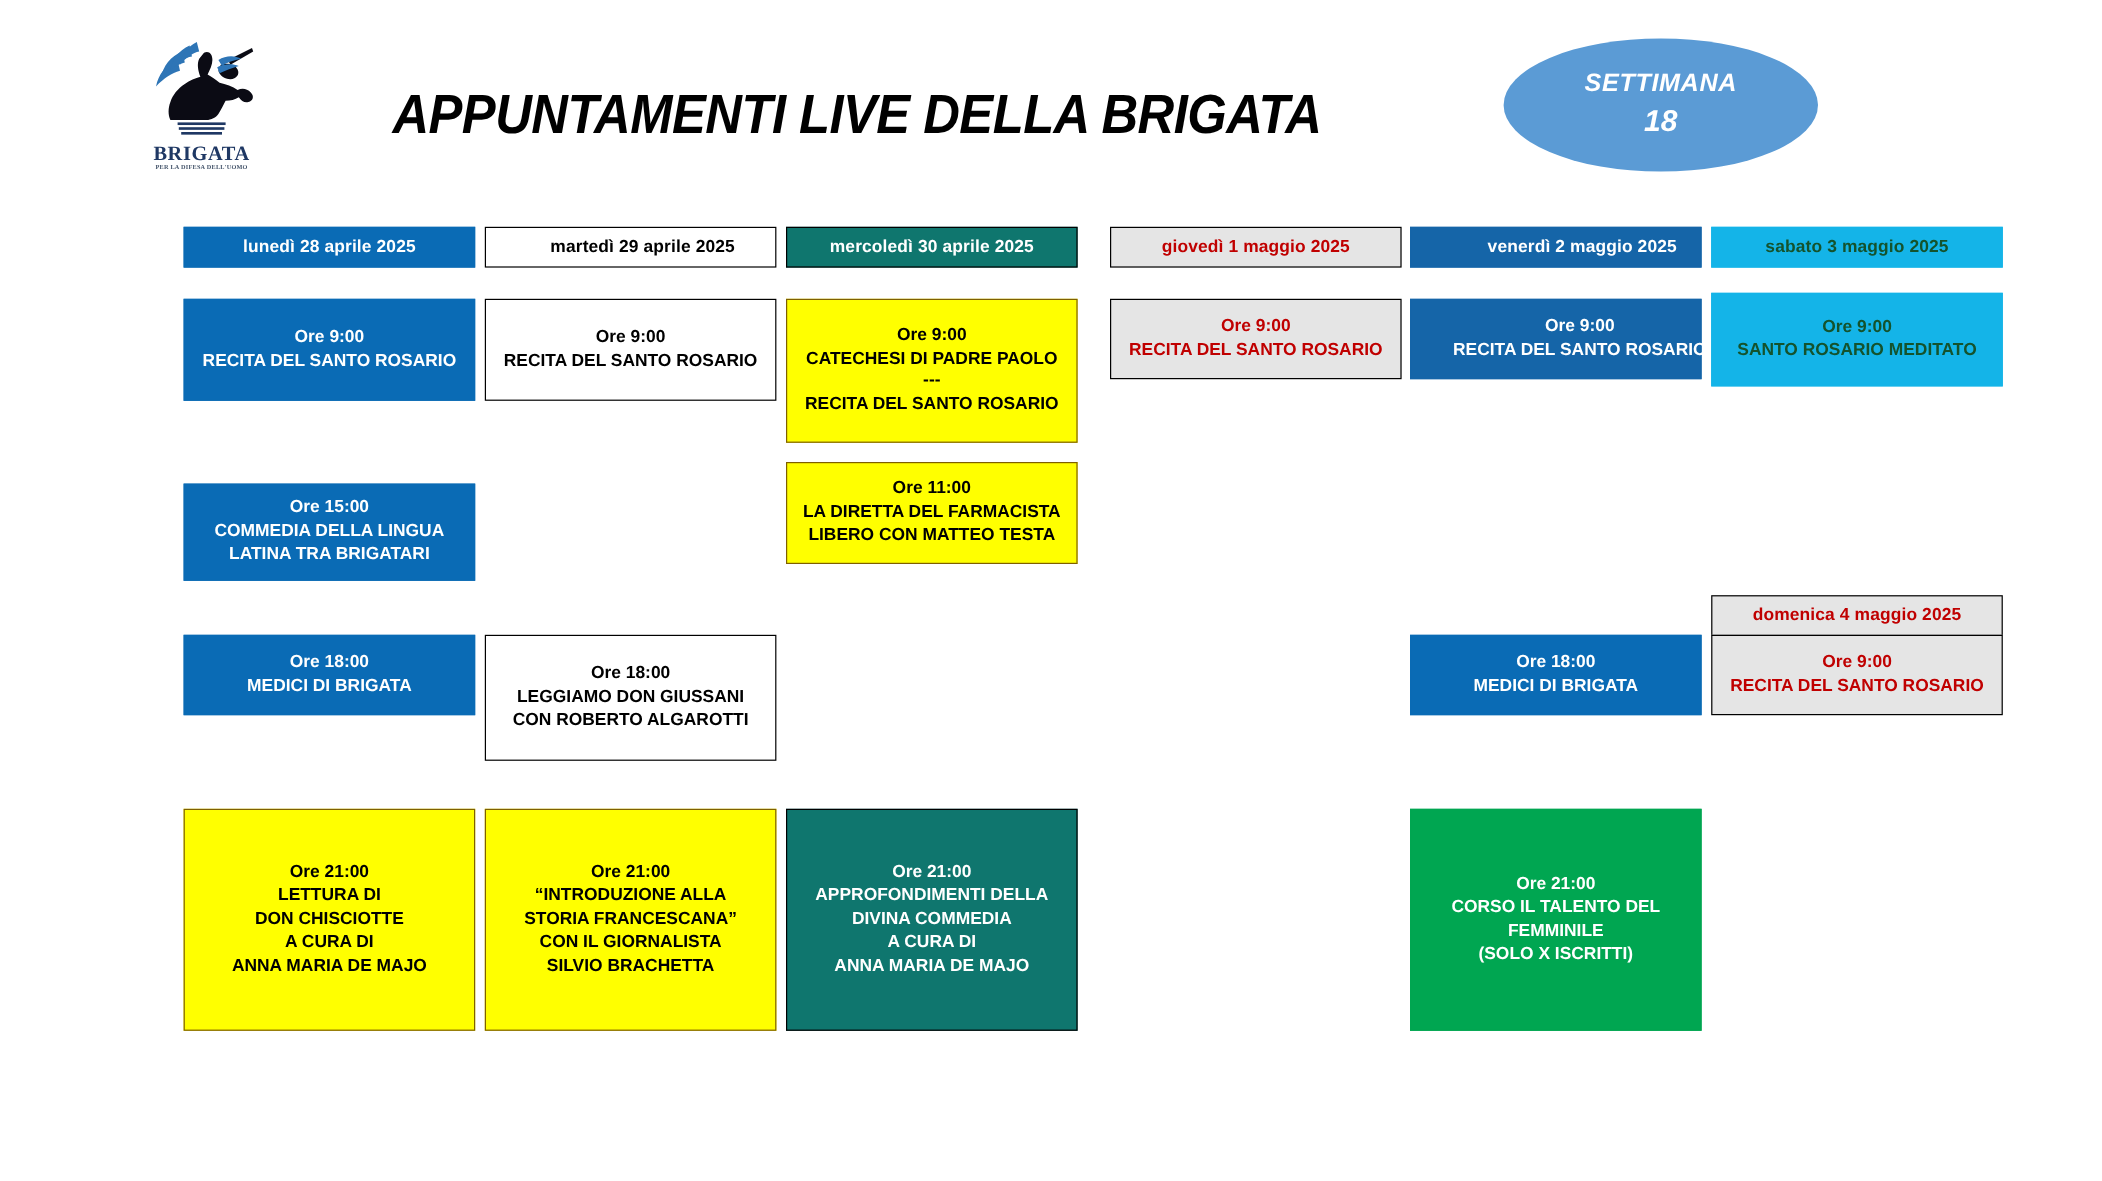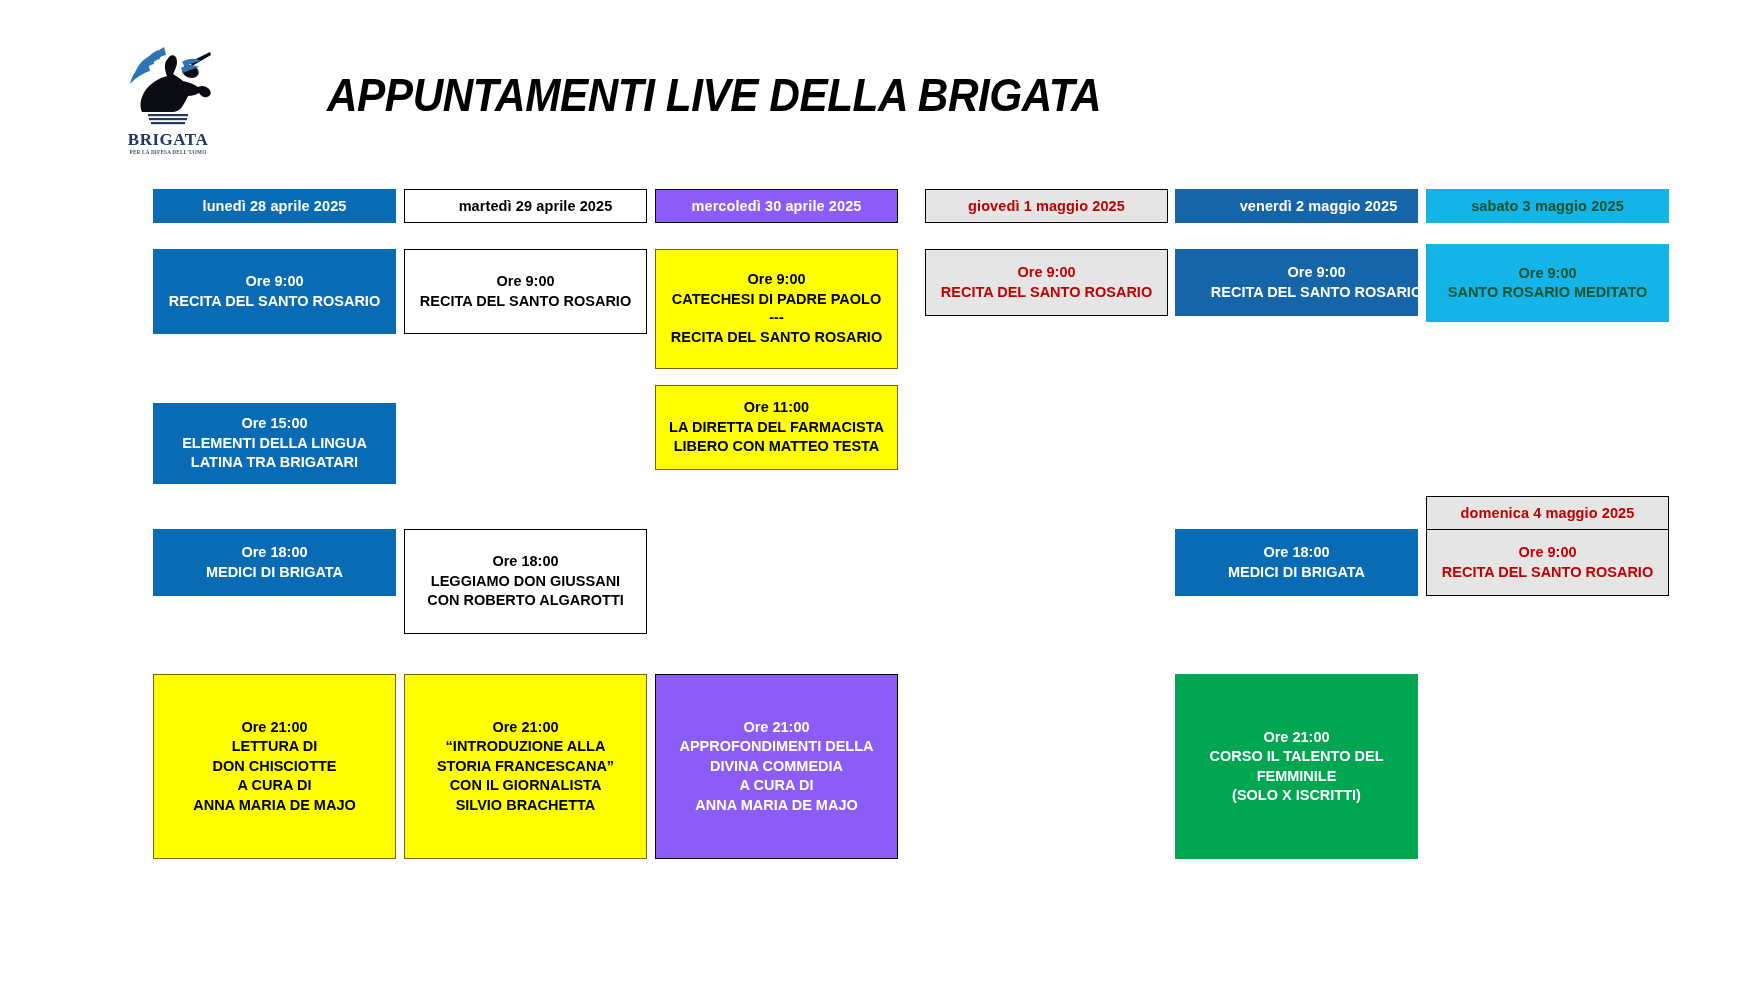--- a/index.html
+++ b/index.html
@@ -18,21 +18,21 @@
   #header {
     position: absolute;
     top: 0; left: 0;
     width: 1752px;
     height: 175px;
   }
 
   #logo {
     position: absolute;
     left: 118px;
-    top: 44px;
+    top: 32px;
     width: 100px;
     height: 115px;
   }
   #logo svg { display: block; }
   #logo-wordmark {
     position: absolute;
     left: 0;
     top: 86px;
     width: 100px;
     text-align: center;
@@ -153,21 +153,21 @@
   .card .sep {
     font-size: 14.5px;
     font-weight: bold;
     line-height: 0.9;
     padding: 2px 0 4px;
   }
 
   
   .sk-blue    { background: #0A6BB5; color: #ffffff; border-color: #0A6BB5; }
   .sk-white   { background: #ffffff; color: #000000; border-color: #000000; }
-  .sk-black   { background: #8b5cf6; color: #ffffff; border-color: #000000; }
+  .sk-black   { background: #0f766e; color: #ffffff; border-color: #000000; }
   .sk-red     { background: #e5e5e5; color: #C00000; border-color: #000000; }
   .sk-dblue   { background: #1565A8; color: #ffffff; border-color: #1565A8; padding-left: 44px; }
   .sk-cyan    { background: #14B4E8; color: #14532d; border-color: #14B4E8; }
   .sk-yellow  { background: #FFFF00; color: #000000; border-color: #7F6000; }
   .sk-green   { background: #00A651; color: #ffffff; border-color: #00A651; }
 </style>
 </head>
 <body>
 
 <div id="header">
@@ -204,38 +204,42 @@
         <rect x="31" y="74" width="38" height="2.2" fill="#1F3864"></rect>
         <rect x="33" y="78" width="34" height="2.2" fill="#1F3864"></rect>
       </g>
     </svg>
     <div id="logo-wordmark">BRIGATA</div>
     <div id="logo-tagline">PER LA DIFESA DELL'UOMO</div>
   </div>
 
   <div id="main-title">APPUNTAMENTI LIVE DELLA BRIGATA</div>
 
+  <div id="week-badge">
+    <div class="wk-label">SETTIMANA</div>
+    <div class="wk-number">18</div>
+  </div>
 
 </div>
 
 <div id="grid">
 
   <div class="col col-0">
     <div class="day-head sk-blue" style="top:0px;">
       <span>lunedì 28 aprile 2025</span>
     </div>
 
     <div class="card sk-blue" style="top:60px; height:85px;">
       <div class="time">Ore 9:00</div>
       <div class="line">RECITA DEL SANTO ROSARIO</div>
     </div>
 
     <div class="card sk-blue" style="top:214px; height:81px;">
       <div class="time">Ore 15:00</div>
-      <div class="line">ELEMENTI DELLA LINGUA</div>
+      <div class="line">COMMEDIA DELLA LINGUA</div>
       <div class="line">LATINA TRA BRIGATARI</div>
     </div>
 
     <div class="card sk-blue" style="top:340px; height:67px;">
       <div class="time">Ore 18:00</div>
       <div class="line">MEDICI DI BRIGATA</div>
     </div>
 
     <div class="card sk-yellow" style="top:485px; height:185px;">
       <div class="time">Ore 21:00</div>

